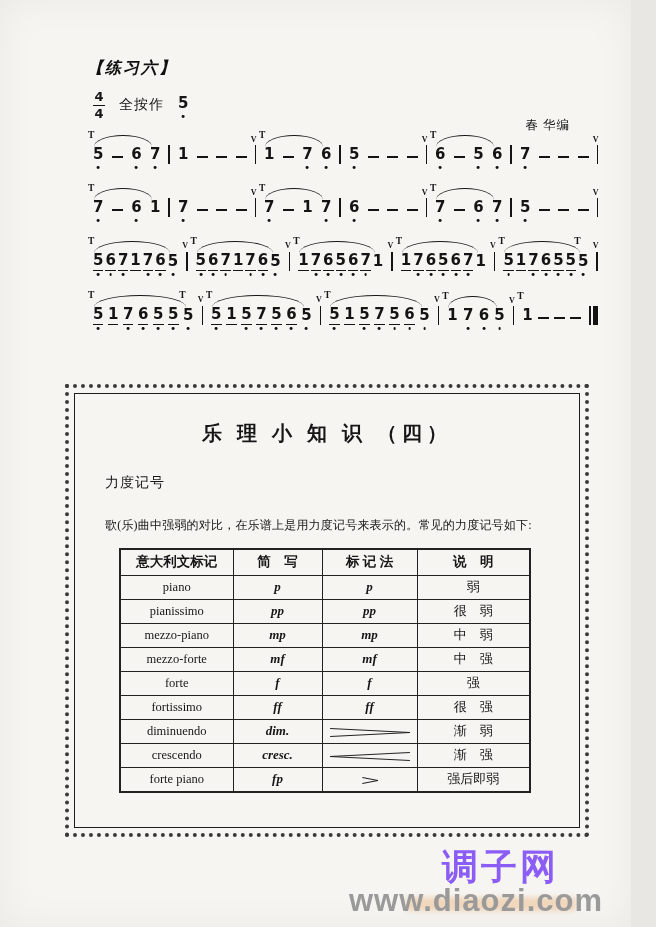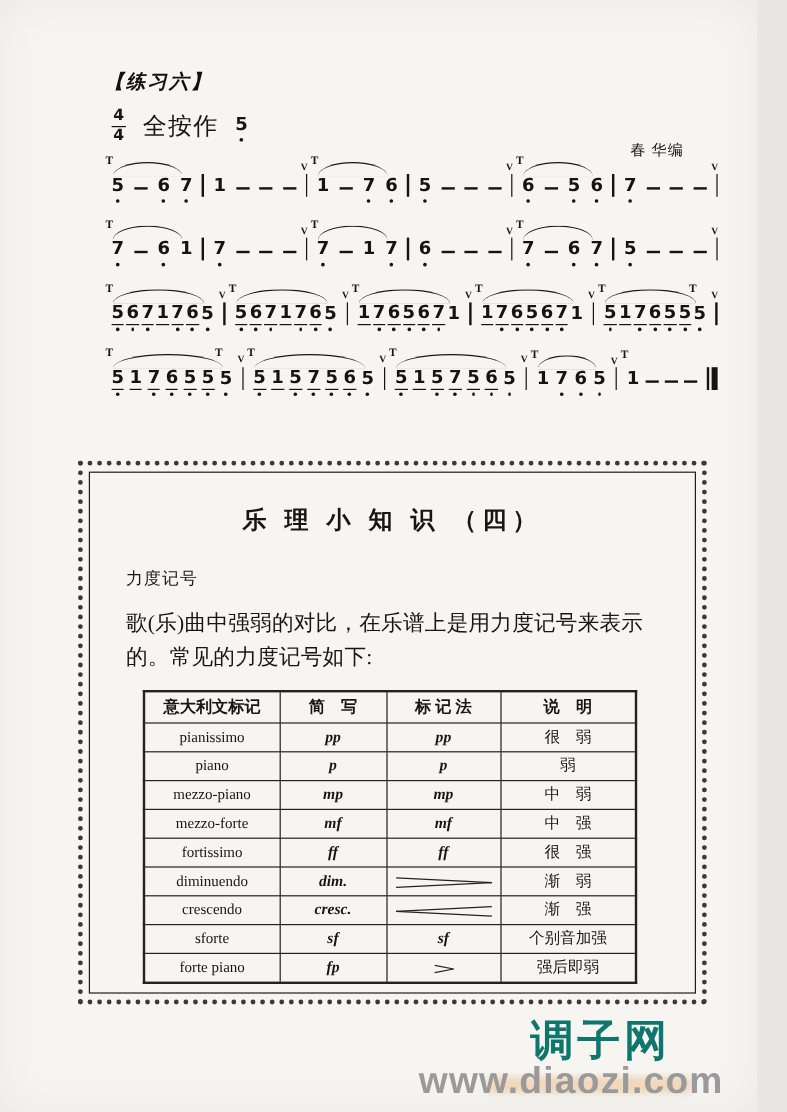--- a/index.html
+++ b/index.html
@@ -7,21 +7,21 @@
   .page{position:relative;width:631px;height:927px;background:#f6f5f2;overflow:hidden;
         box-shadow:inset 0 0 40px rgba(0,0,0,0.05);color:#161616;}
 
   
   .ex-title{position:absolute;left:87px;top:58px;font-size:16px;font-weight:700;
             font-style:italic;letter-spacing:2px;color:#101010;}
   .meter-row{position:absolute;left:93px;top:90px;display:flex;align-items:center;gap:14px;}
   .ts{display:inline-flex;flex-direction:column;align-items:center;font-weight:700;
       font-size:13px;line-height:1.05;font-family:"DejaVu Sans",sans-serif;}
   .ts .bar{width:12px;height:1.6px;background:#111;margin:1px 0;}
-  .key-instr{font-size:20px;letter-spacing:1px;}
+  .key-instr{font-size:14px;letter-spacing:1px;}
   .key-note{position:relative;font:700 15px "DejaVu Sans",sans-serif;padding-bottom:5px;}
   .key-note .od{bottom:-1px;}
   .credit{position:absolute;right:61px;top:117px;font-size:12.5px;letter-spacing:1px;}
 
   
   .music{position:absolute;left:85px;top:131px;width:513px;}
   .m-line{display:flex;align-items:flex-end;width:100%;margin-bottom:13px;padding-bottom:7px;}
   .mbar{position:relative;display:flex;align-items:flex-end;padding-top:16px;min-width:0;}
   .slur{position:absolute;left:9px;right:16px;top:4px;height:11px;
         border-top:1.6px solid #161616;border-radius:50% 50% 0 0 / 100% 100% 0 0;}
@@ -39,21 +39,21 @@
   .bl.final{width:auto;background:none;display:flex;align-items:flex-end;gap:2.5px;}
   .bl.final .thin{width:1.5px;height:19px;background:#141414;}
   .bl.final .thick{width:4.5px;height:19px;background:#141414;}
 
   
   .kbox{position:absolute;left:65px;top:384px;width:524px;height:453px;
         border:4px dotted #3a3a3a;box-sizing:border-box;}
   .kbox-inner{position:absolute;left:5px;top:5px;right:5px;bottom:5px;border:1.6px solid #1d1d1d;}
   .kbox-title{text-align:center;margin-top:26px;font-size:20px;font-weight:700;letter-spacing:5px;}
   .sec-heading{margin:27px 0 0 30px;font-size:14px;letter-spacing:1px;}
-  .sec-para{margin:14px 16px 0 30px;font-size:18px;line-height:1.55;letter-spacing:0.2px;}
+  .sec-para{margin:24px 16px 0 30px;font-size:12px;line-height:1.55;letter-spacing:0.2px;}
 
   
   table.dyn{border-collapse:collapse;margin:13px 0 0 44px;border:2px solid #222;
             font-size:13px;text-align:center;}
   table.dyn th,table.dyn td{border:1px solid #222;height:23px;padding:0 2px;vertical-align:middle;}
   table.dyn th{font-size:13.5px;font-weight:700;height:25px;}
   td.it{font-family:"Liberation Serif",serif;font-size:12.5px;}
   .mtext{font:700 italic 13px "Liberation Serif",serif;}
   .hairpin{position:relative;display:inline-block;width:80px;height:10px;vertical-align:middle;}
   .hairpin::before,.hairpin::after{content:"";position:absolute;left:0;right:0;top:50%;height:1.3px;background:#222;}
@@ -62,21 +62,21 @@
   .hairpin.cresc::before{transform-origin:left center;transform:rotate(-2.8deg);}
   .hairpin.cresc::after{transform-origin:left center;transform:rotate(2.8deg);}
   .hairpin.small{width:16px;height:8px;}
   .hairpin.small::before{transform:rotate(11deg);}
   .hairpin.small::after{transform:rotate(-11deg);}
   .hp-pair{display:flex;justify-content:center;align-items:center;gap:12px;}
   .hp-pair .hairpin{width:48px;}
 
   
   .wm-name{position:absolute;right:72px;top:843px;font-size:36px;font-weight:700;
-           color:#0f766e;letter-spacing:3px;font-family:"Liberation Sans",sans-serif;}
+           color:#8b5cf6;letter-spacing:3px;font-family:"Liberation Sans",sans-serif;}
   .wm-url{position:absolute;right:28px;top:883px;font-size:31px;font-weight:700;
           color:#9a9a9a;letter-spacing:1px;font-family:"Liberation Sans",sans-serif;}
   .wm-orange{position:absolute;right:55px;top:897px;width:170px;height:14px;
              background:rgba(232,148,66,0.30);filter:blur(2.5px);border-radius:3px;}
 </style>
 </head>
 <body>
 
 <div class="page">
 
@@ -635,68 +635,68 @@
         <thead>
             <tr>
               <th>意大利文标记</th>
               <th>简　写</th>
               <th>标 记 法</th>
               <th>说　明</th>
             </tr>
           </thead>
         <tbody>
             <tr>
+              <td class="it">piano</td>
+              <td><span class="mtext">p</span></td>
+              <td><span class="mtext">p</span></td>
+              <td>弱</td>
+            </tr>
+            <tr>
               <td class="it">pianissimo</td>
               <td><span class="mtext">pp</span></td>
               <td><span class="mtext">pp</span></td>
               <td>很　弱</td>
             </tr>
             <tr>
-              <td class="it">piano</td>
-              <td><span class="mtext">p</span></td>
-              <td><span class="mtext">p</span></td>
-              <td>弱</td>
-            </tr>
-            <tr>
               <td class="it">mezzo-piano</td>
               <td><span class="mtext">mp</span></td>
               <td><span class="mtext">mp</span></td>
               <td>中　弱</td>
             </tr>
             <tr>
               <td class="it">mezzo-forte</td>
               <td><span class="mtext">mf</span></td>
               <td><span class="mtext">mf</span></td>
               <td>中　强</td>
             </tr>
             <tr>
+              <td class="it">forte</td>
+              <td><span class="mtext">f</span></td>
+              <td><span class="mtext">f</span></td>
+              <td>强</td>
+            </tr>
+            <tr>
               <td class="it">fortissimo</td>
               <td><span class="mtext">ff</span></td>
               <td><span class="mtext">ff</span></td>
               <td>很　强</td>
             </tr>
             <tr>
               <td class="it">diminuendo</td>
               <td><span class="mtext">dim.</span></td>
               <td><span class="hairpin dim"></span></td>
               <td>渐　弱</td>
             </tr>
             <tr>
               <td class="it">crescendo</td>
               <td><span class="mtext">cresc.</span></td>
               <td><span class="hairpin cresc"></span></td>
               <td>渐　强</td>
             </tr>
             <tr>
-              <td class="it">sforte</td>
-              <td><span class="mtext">sf</span></td>
-              <td><span class="mtext">sf</span></td>
-              <td>个别音加强</td>
-            </tr>
-            <tr>
               <td class="it">forte piano</td>
               <td><span class="mtext">fp</span></td>
               <td><span class="hairpin dim small"></span></td>
               <td>强后即弱</td>
             </tr>
           </tbody>
       </table>
     </div>
   </div>
 

